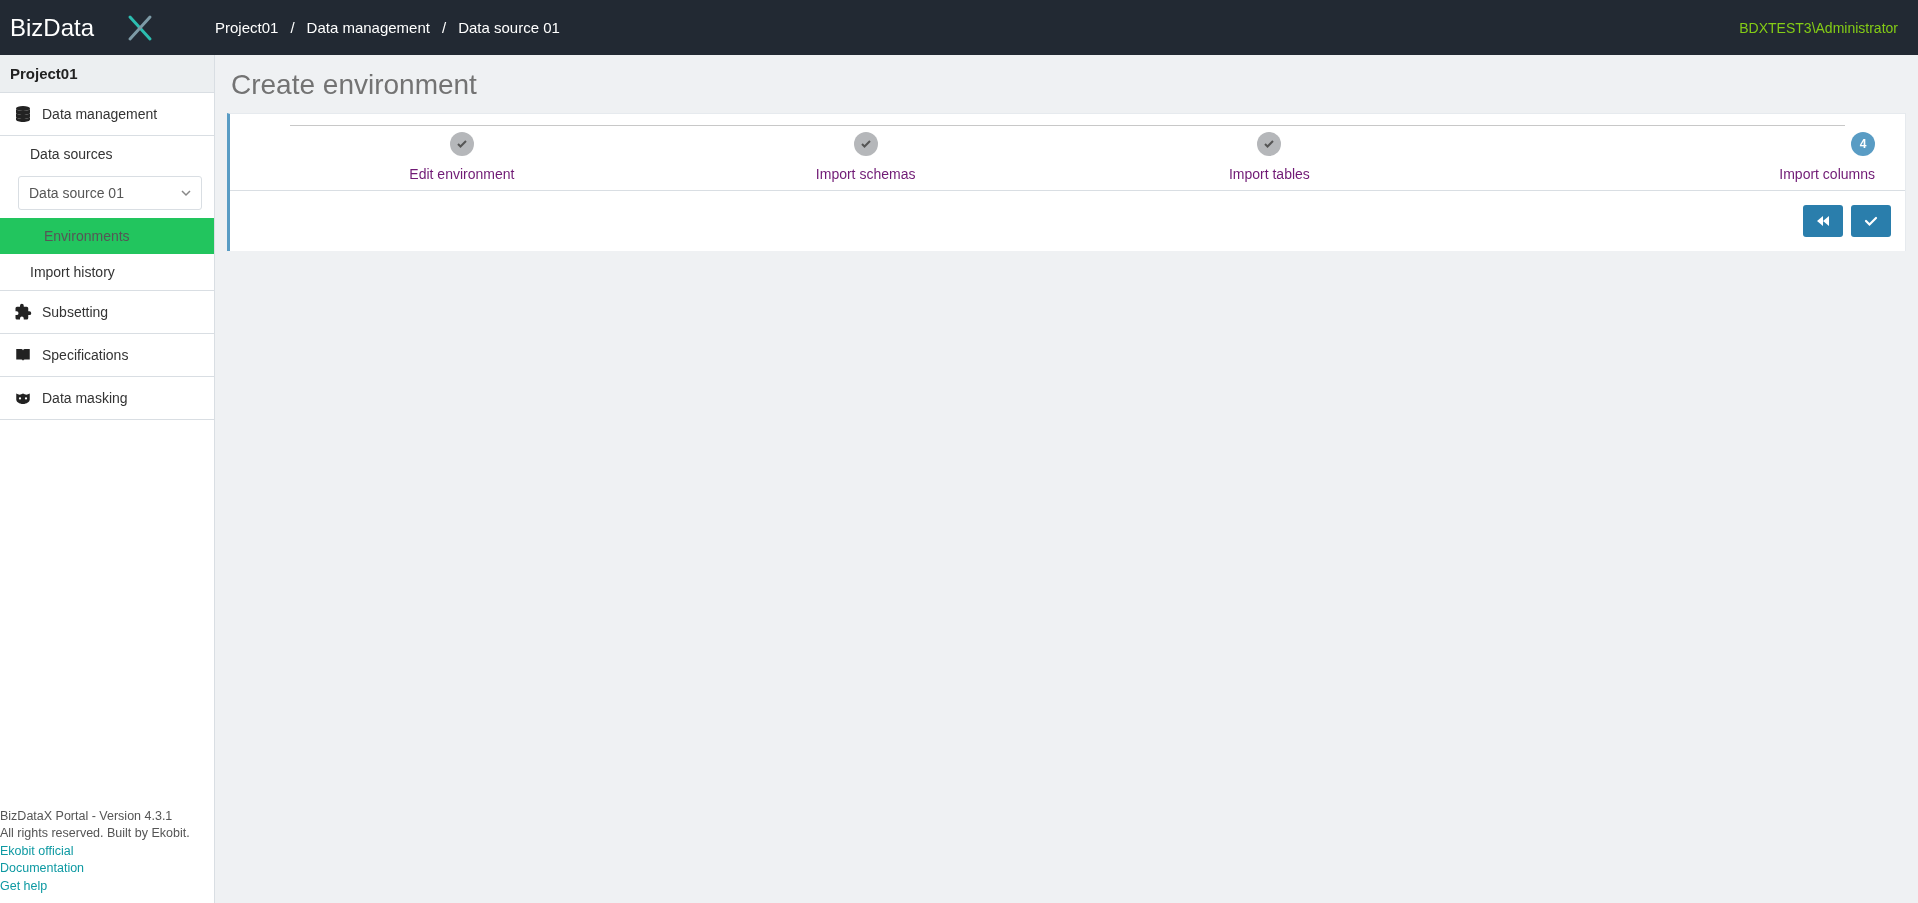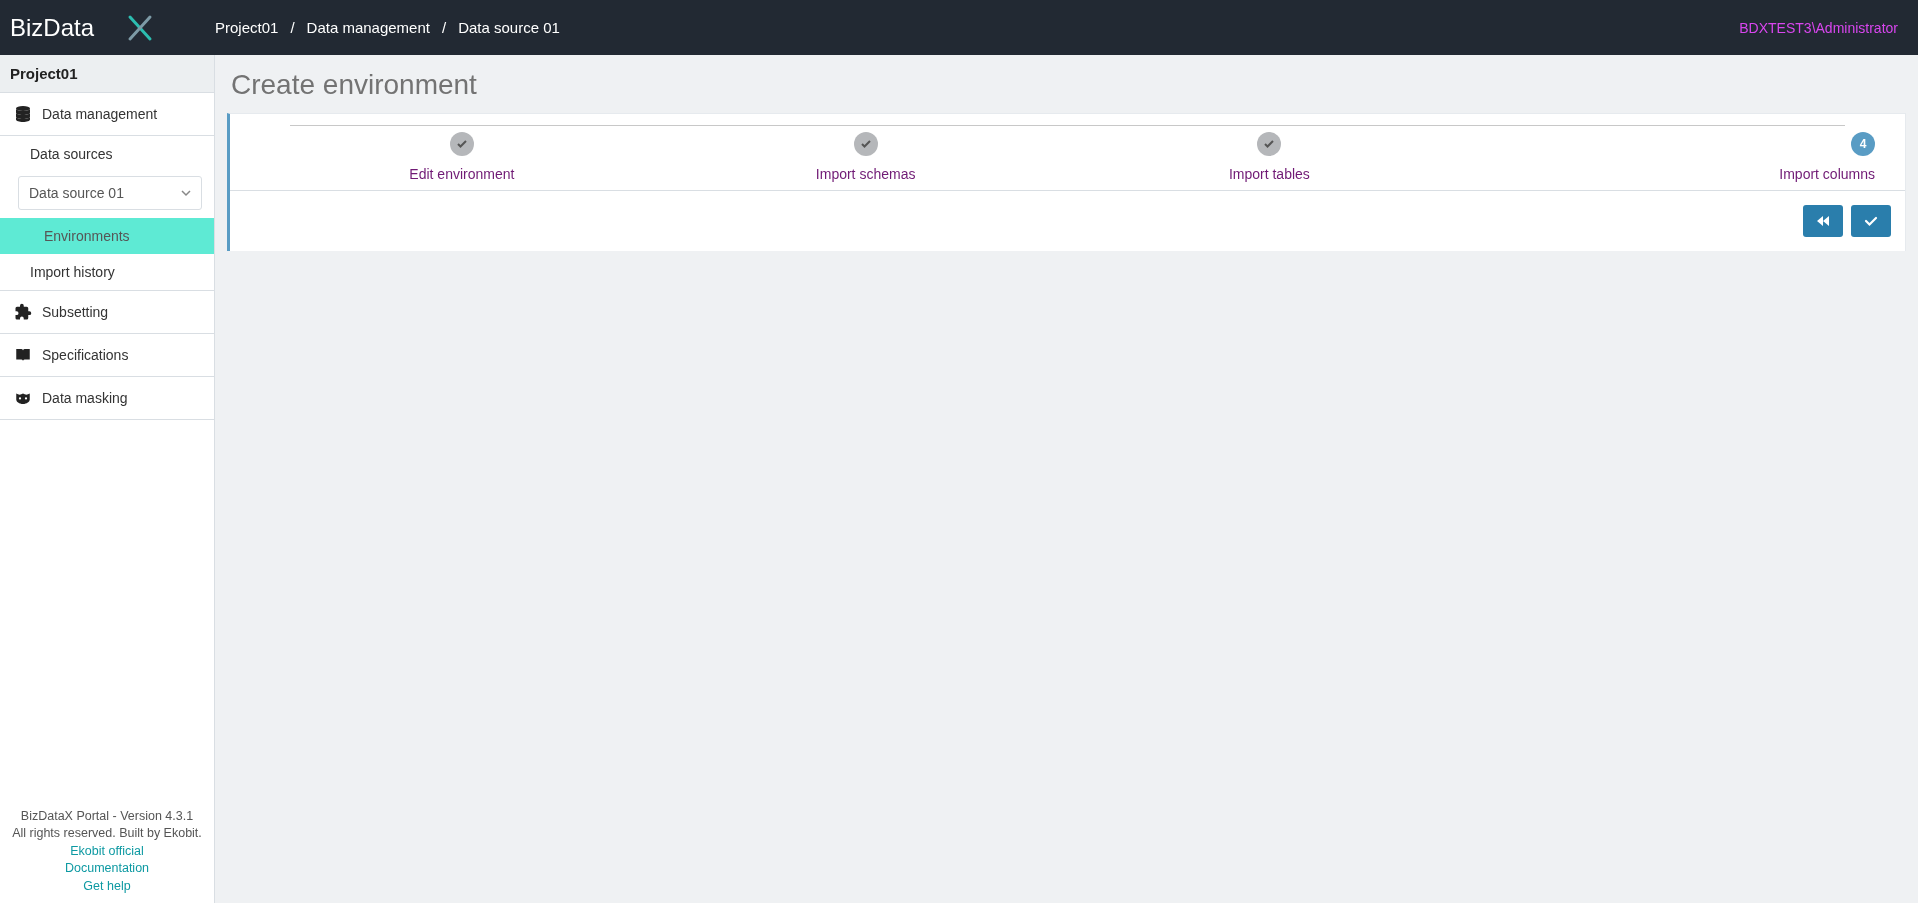--- a/index.html
+++ b/index.html
@@ -54,21 +54,21 @@
     margin-left: 25px;
   }
   .breadcrumbs .crumb {
     color: #fff; text-decoration: none;
   }
   .breadcrumbs .sep {
     margin: 0 12px; color: #fff;
   }
   .user-box {
     margin-left: auto;
-    color: #d946ef; font-size: 14px;
+    color: #84cc16; font-size: 14px;
   }
 
   
   .sidebar {
     position: absolute;
     left: 0; top: 55px; bottom: 0;
     width: 215px;
     background: var(--sidebar-bg);
     border-right: 1px solid var(--border-gray);
   }
@@ -107,28 +107,28 @@
     display: flex; align-items: center;
     justify-content: space-between;
     padding: 0 10px;
     cursor: pointer;
     background: #fff;
   }
   .nav-dropdown .chev {
     color: #888; font-size: 12px;
   }
   .nav-sub-active {
-    background: #5eead4;
+    background: #22c55e;
     padding: 10px 12px 10px 44px;
     cursor: pointer;
   }
   .sidebar-footer {
     position: absolute;
     left: 0; right: 0; bottom: 8px;
-    text-align: center;
+    text-align: left;
     font-size: 12.5px;
     color: #555;
     line-height: 1.4;
   }
   .sidebar-footer .flink {
     color: var(--link-teal);
     cursor: pointer;
     display: block;
   }
 

